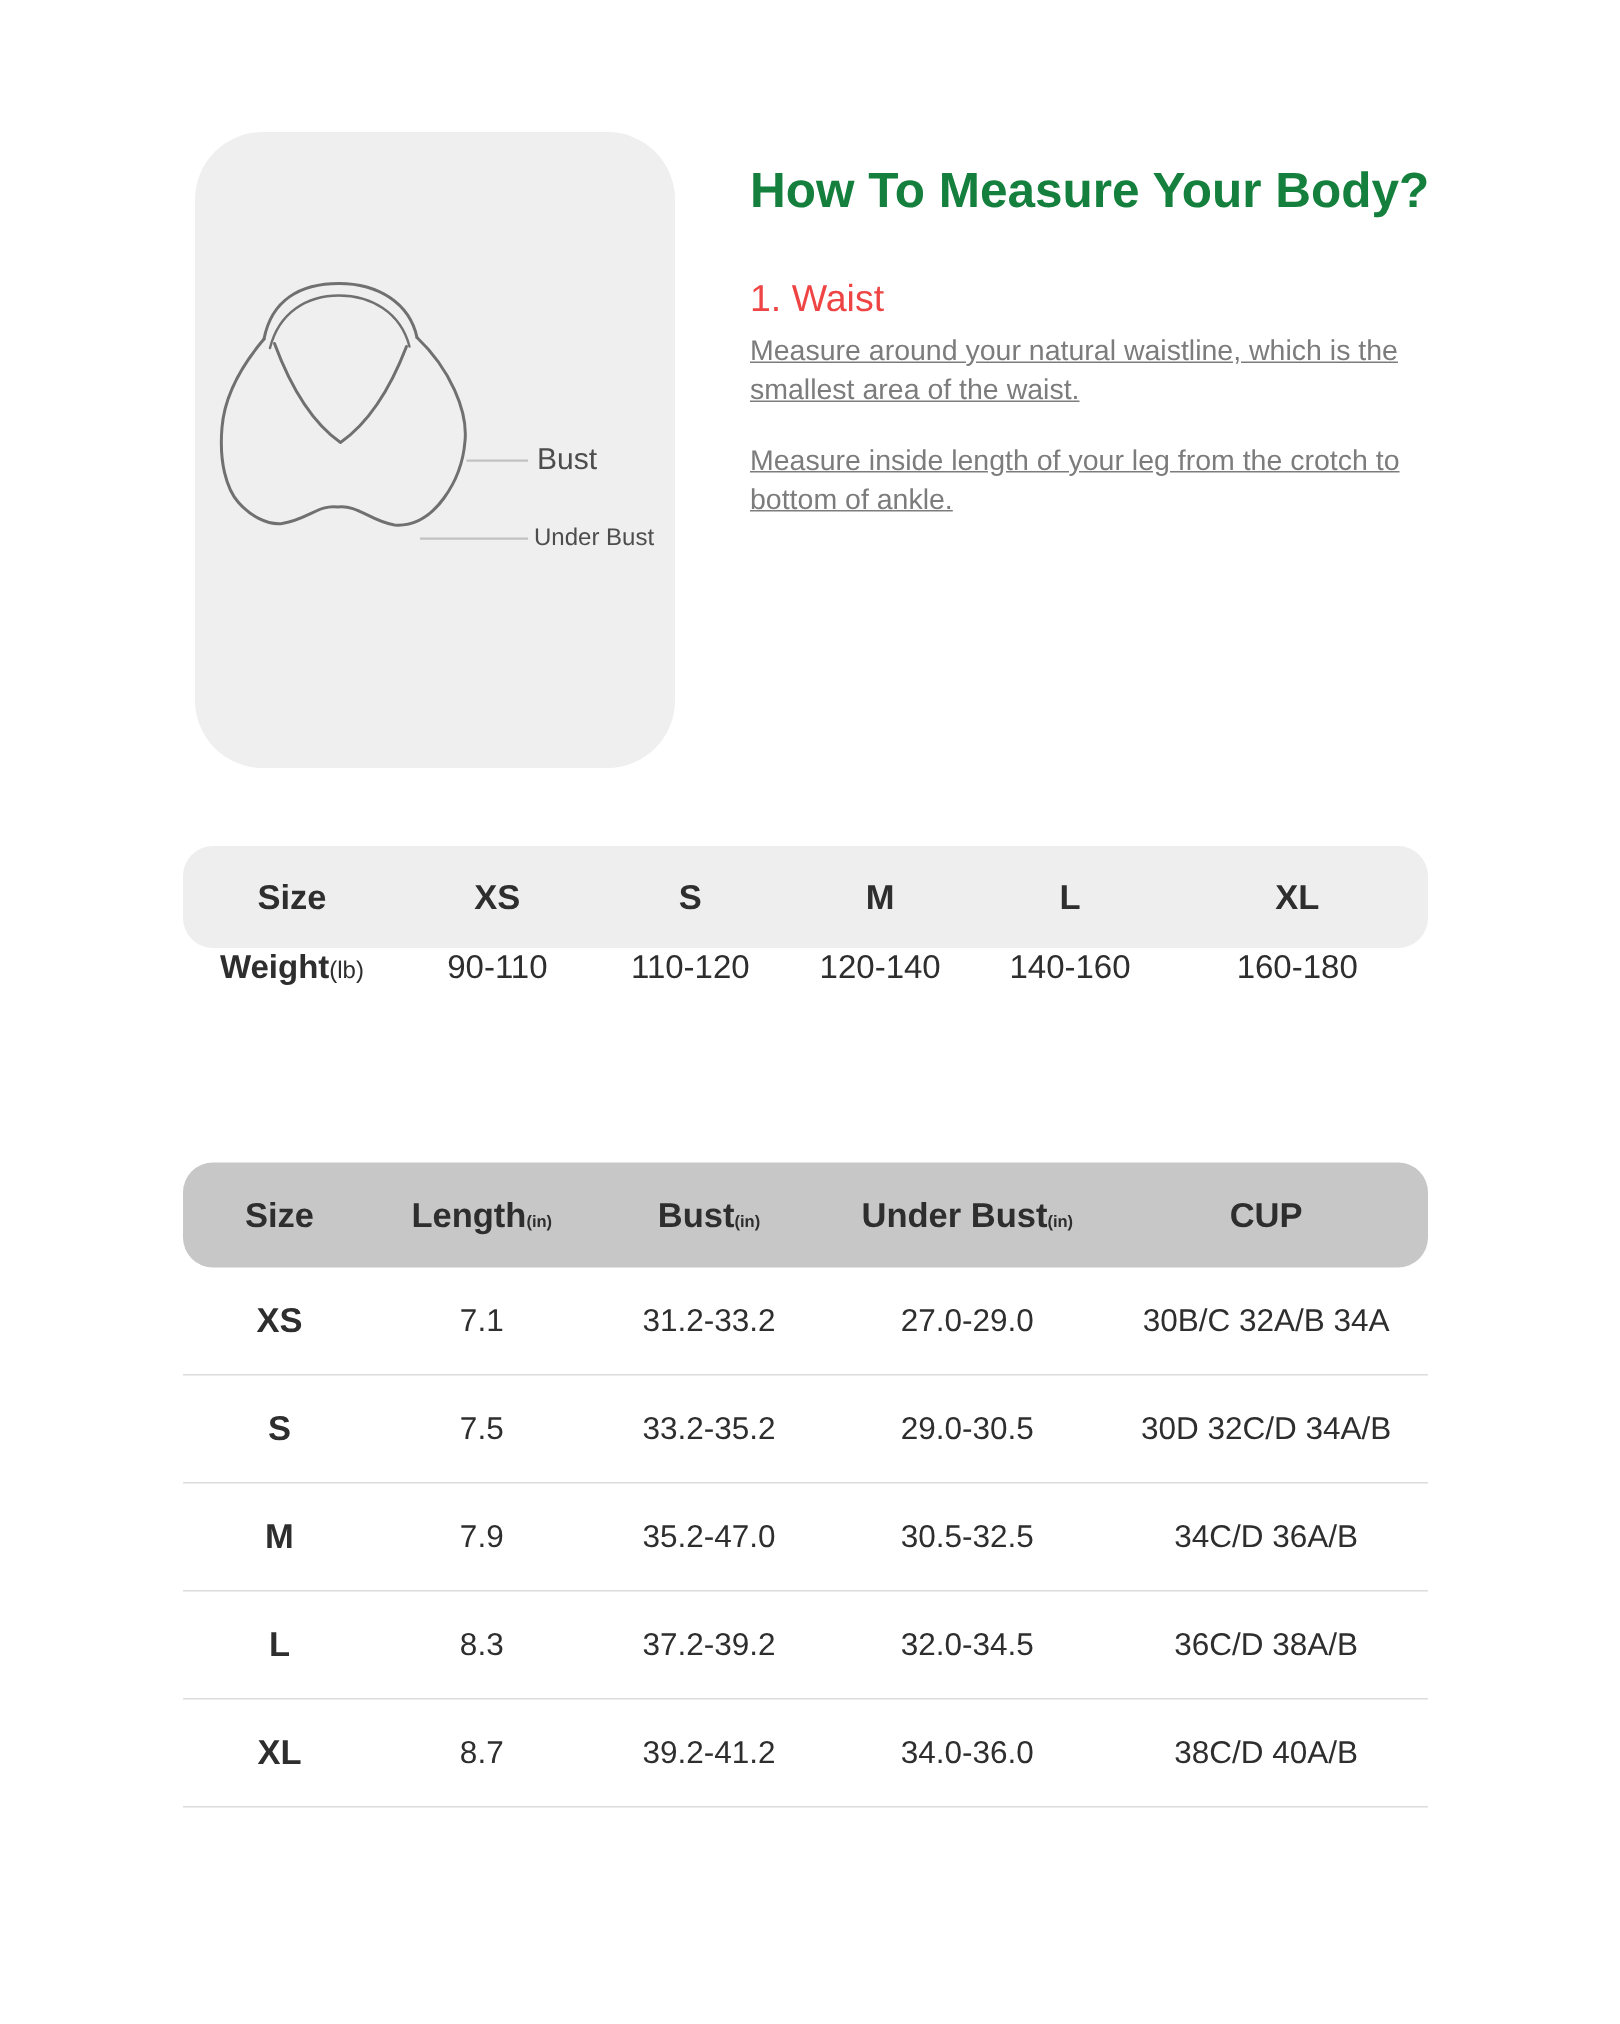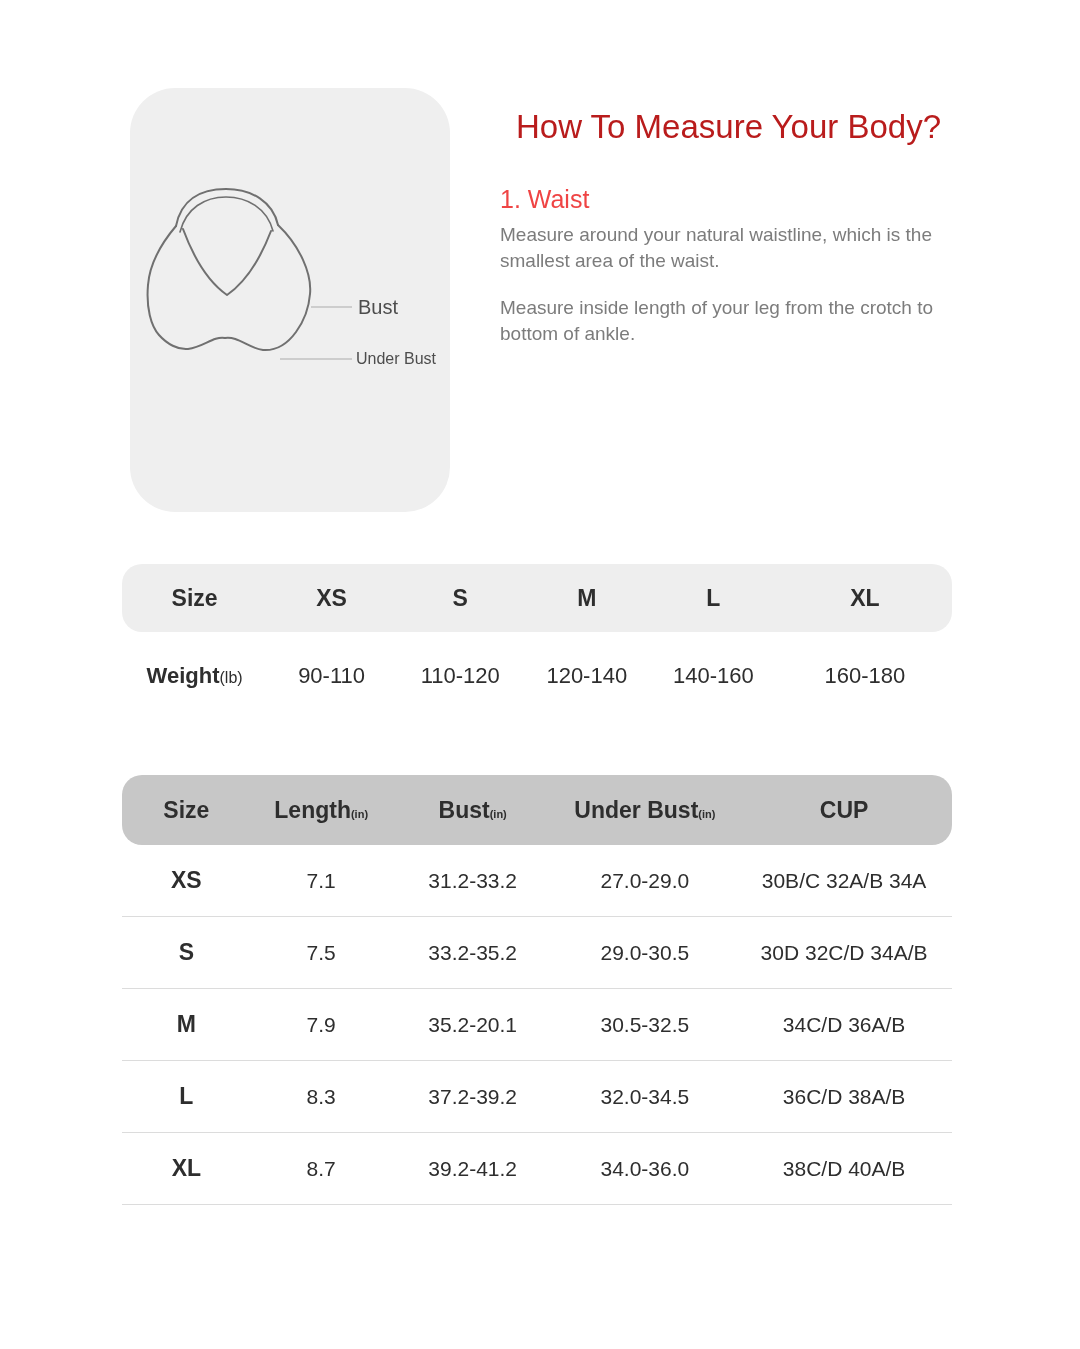--- a/index.html
+++ b/index.html
@@ -34,37 +34,38 @@
 
   
   .guide {
     position: absolute;
     left: 500px; top: 106px;
     width: 470px;
   }
   .guide h1 {
     font-size: 33px;
     line-height: 42px;
-    font-weight: 400;
-    color: #b91c1c;
-    margin: 0 0 36px 16px;
+    font-weight: 700;
+    color: #15803d;
+    margin: 0 0 36px 0;
   }
   .guide h2 {
     font-size: 25px;
     line-height: 30px;
     font-weight: 400;
     color: #ef4444;
     margin: 0 0 8px 0;
   }
   .guide p {
     font-size: 19px;
     line-height: 26px;
     font-weight: 400;
     color: #7c7c7c;
     margin: 0 0 21px 0;
+    text-decoration: underline;
   }
 
   
   .weight-table {
     position: absolute;
     left: 122px; top: 564px;
     width: 830px;
   }
   .pill-header {
     display: flex;
@@ -74,21 +75,21 @@
     border-radius: 20px;
   }
   .pill-header .cell {
     text-align: center;
     font-size: 23px;
     font-weight: 700;
     color: #2e2e2e;
   }
   .weight-row {
     display: flex;
-    align-items: center;
+    align-items: flex-start;
     height: 88px;
   }
   .weight-row .cell {
     text-align: center;
     font-size: 22px;
     font-weight: 400;
     color: #2e2e2e;
   }
   .weight-row .cell.rowlabel { font-weight: 700; }
   .unit { font-size: 16px; font-weight: 400; }
@@ -210,21 +211,21 @@
       <div class="cell k0 sz">S</div>
       <div class="cell k1">7.5</div>
       <div class="cell k2">33.2-35.2</div>
       <div class="cell k3">29.0-30.5</div>
       <div class="cell k4">30D 32C/D 34A/B</div>
     </div>
 
     <div class="size-row">
       <div class="cell k0 sz">M</div>
       <div class="cell k1">7.9</div>
-      <div class="cell k2">35.2-20.1</div>
+      <div class="cell k2">35.2-47.0</div>
       <div class="cell k3">30.5-32.5</div>
       <div class="cell k4">34C/D 36A/B</div>
     </div>
 
     <div class="size-row">
       <div class="cell k0 sz">L</div>
       <div class="cell k1">8.3</div>
       <div class="cell k2">37.2-39.2</div>
       <div class="cell k3">32.0-34.5</div>
       <div class="cell k4">36C/D 38A/B</div>

